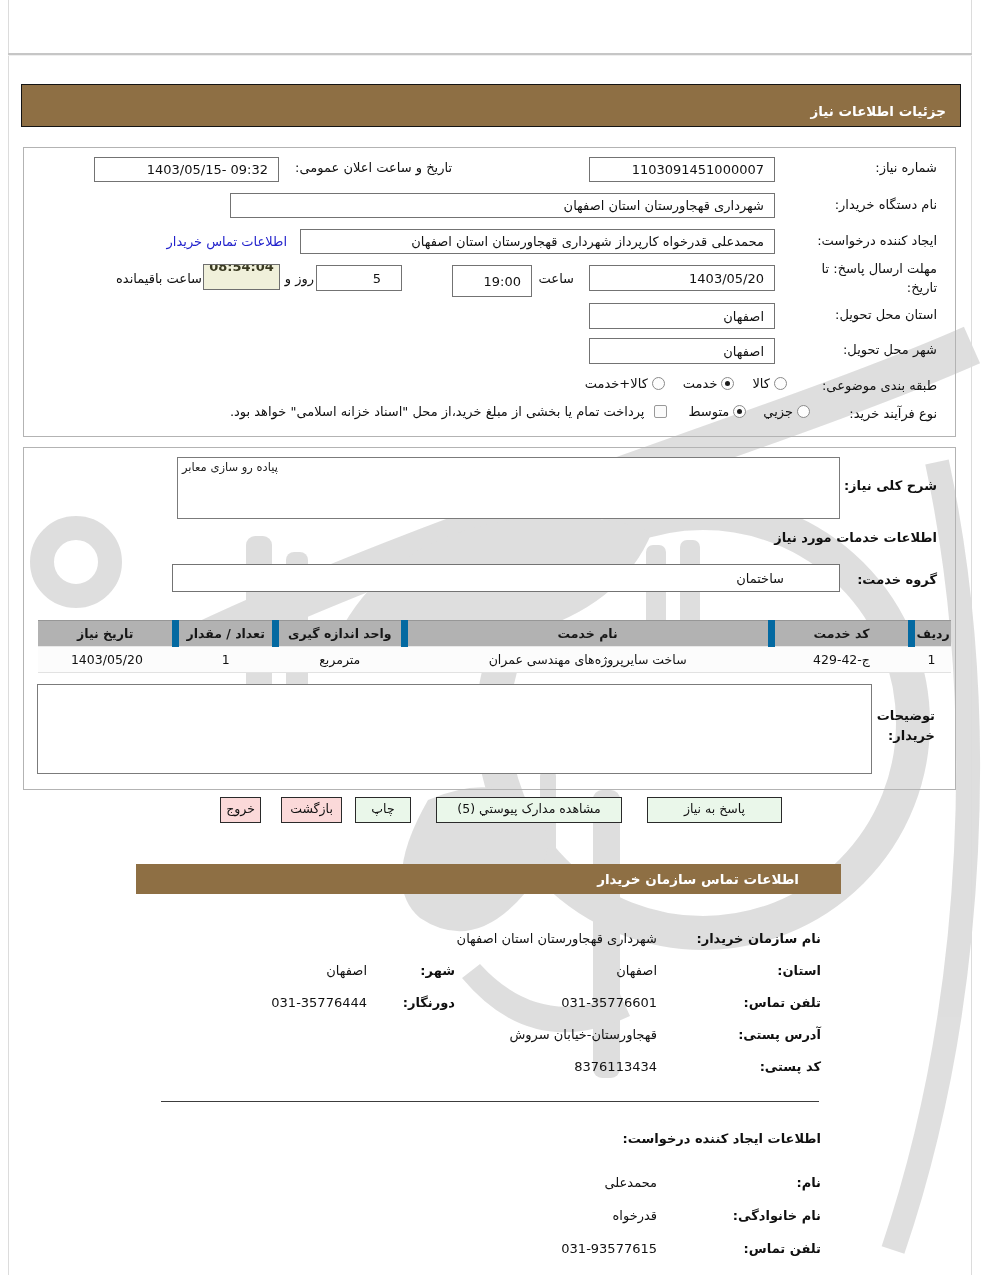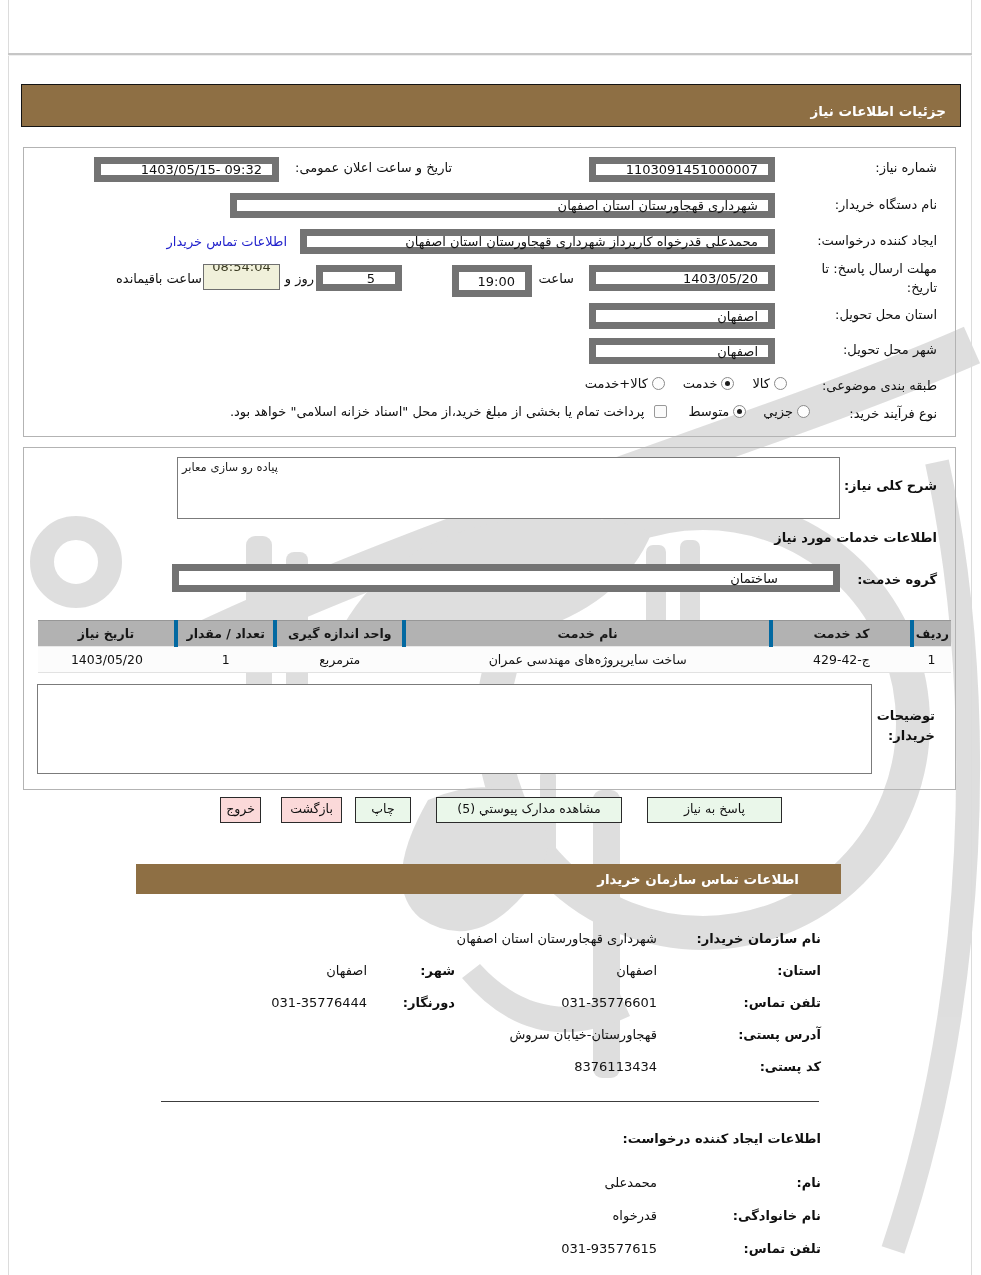--- a/index.html
+++ b/index.html
@@ -22,44 +22,44 @@
   .titlebar1 .t { color:#fff; font-weight:bold; font-size:13.5px; }
 
   .gbox { position:absolute; right:25px; width:933px; border:1px solid #b3b3b3; background:transparent; }
   .box1 { top:147px; height:290px; }
   .box2 { top:447px; height:343px; }
 
   .abs { position:absolute; }
   .lbl { font-size:13px; color:#101010; white-space:nowrap;text-align:right; }
   .lbl.b { font-weight:bold; }
 
-  .tbox { background:#fff; border:7px solid #737373; height:25px;
+  .tbox { background:#fff; border:1px solid #737373; height:25px;
           display:flex; align-items:center; font-size:13px; }
   .tbox.pad { padding:0 10px; }
   .ltr { direction:ltr; unicode-bidi:isolate; }
 
   .link { color:var(--link); font-size:13px; cursor:pointer; white-space:nowrap;margin-left:31px; }
 
   .countdown { background:var(--cdbg); border:1px solid #6f6f6f; height:26px; width:77px;
                overflow:hidden; display:flex; justify-content:center; }
-  .countdown .val { font-size:13px; font-weight:normal; color:#3a3a22; line-height:18px; margin-top:-7px; }
+  .countdown .val { font-size:13px; font-weight:bold; color:#3a3a22; line-height:18px; margin-top:-7px; }
 
   .radio { width:13px; height:13px; border:1px solid #8a8a8a; border-radius:50%;
            background:#fdfdfd; display:inline-block; position:relative; flex:0 0 auto; }
   .radio.checked::after { content:""; position:absolute; inset:3px; border-radius:50%; background:#1c1c1c; }
   .checkbox { width:13px; height:13px; border:1px solid #999; border-radius:2px;
               background:#fbfbfb; display:inline-block; flex:0 0 auto; }
   .optrow { display:flex; align-items:center; }
 
   .txtarea { background:#fff; border:1px solid #7b7b7b; position:absolute; }
   .txtarea .inner { font-size:11.5px; color:#222; padding:2px 4px; text-align:left; direction:rtl; }
 
   table.svc { border-collapse:collapse; width:913px; font-size:12.5px; }
   table.svc th { background:#b2b2b2; color:#161616; font-weight:bold; height:26px;
-                 border-left:4px solid #0369a1; border-top:1px solid #979797; border-bottom:1px solid #e9e9e9; }
+                 border-left:7px solid #0369a1; border-top:1px solid #979797; border-bottom:1px solid #e9e9e9; }
   table.svc th:last-child { border-left:none; }
   table.svc td { background:#fcfcfc; height:26px; text-align:center; border-bottom:1px solid #e2e2e2; }
 
   .btn { position:absolute; top:797px; height:26px; border:1px solid #2a2a2a;
          display:flex; align-items:center; justify-content:center; font-size:12.5px;
          cursor:pointer; overflow:hidden; }
   .btn span { margin-top:-3px; white-space:nowrap; }
   .btn.green { background:var(--green); }
   .btn.pink  { background:var(--pink); }
 

